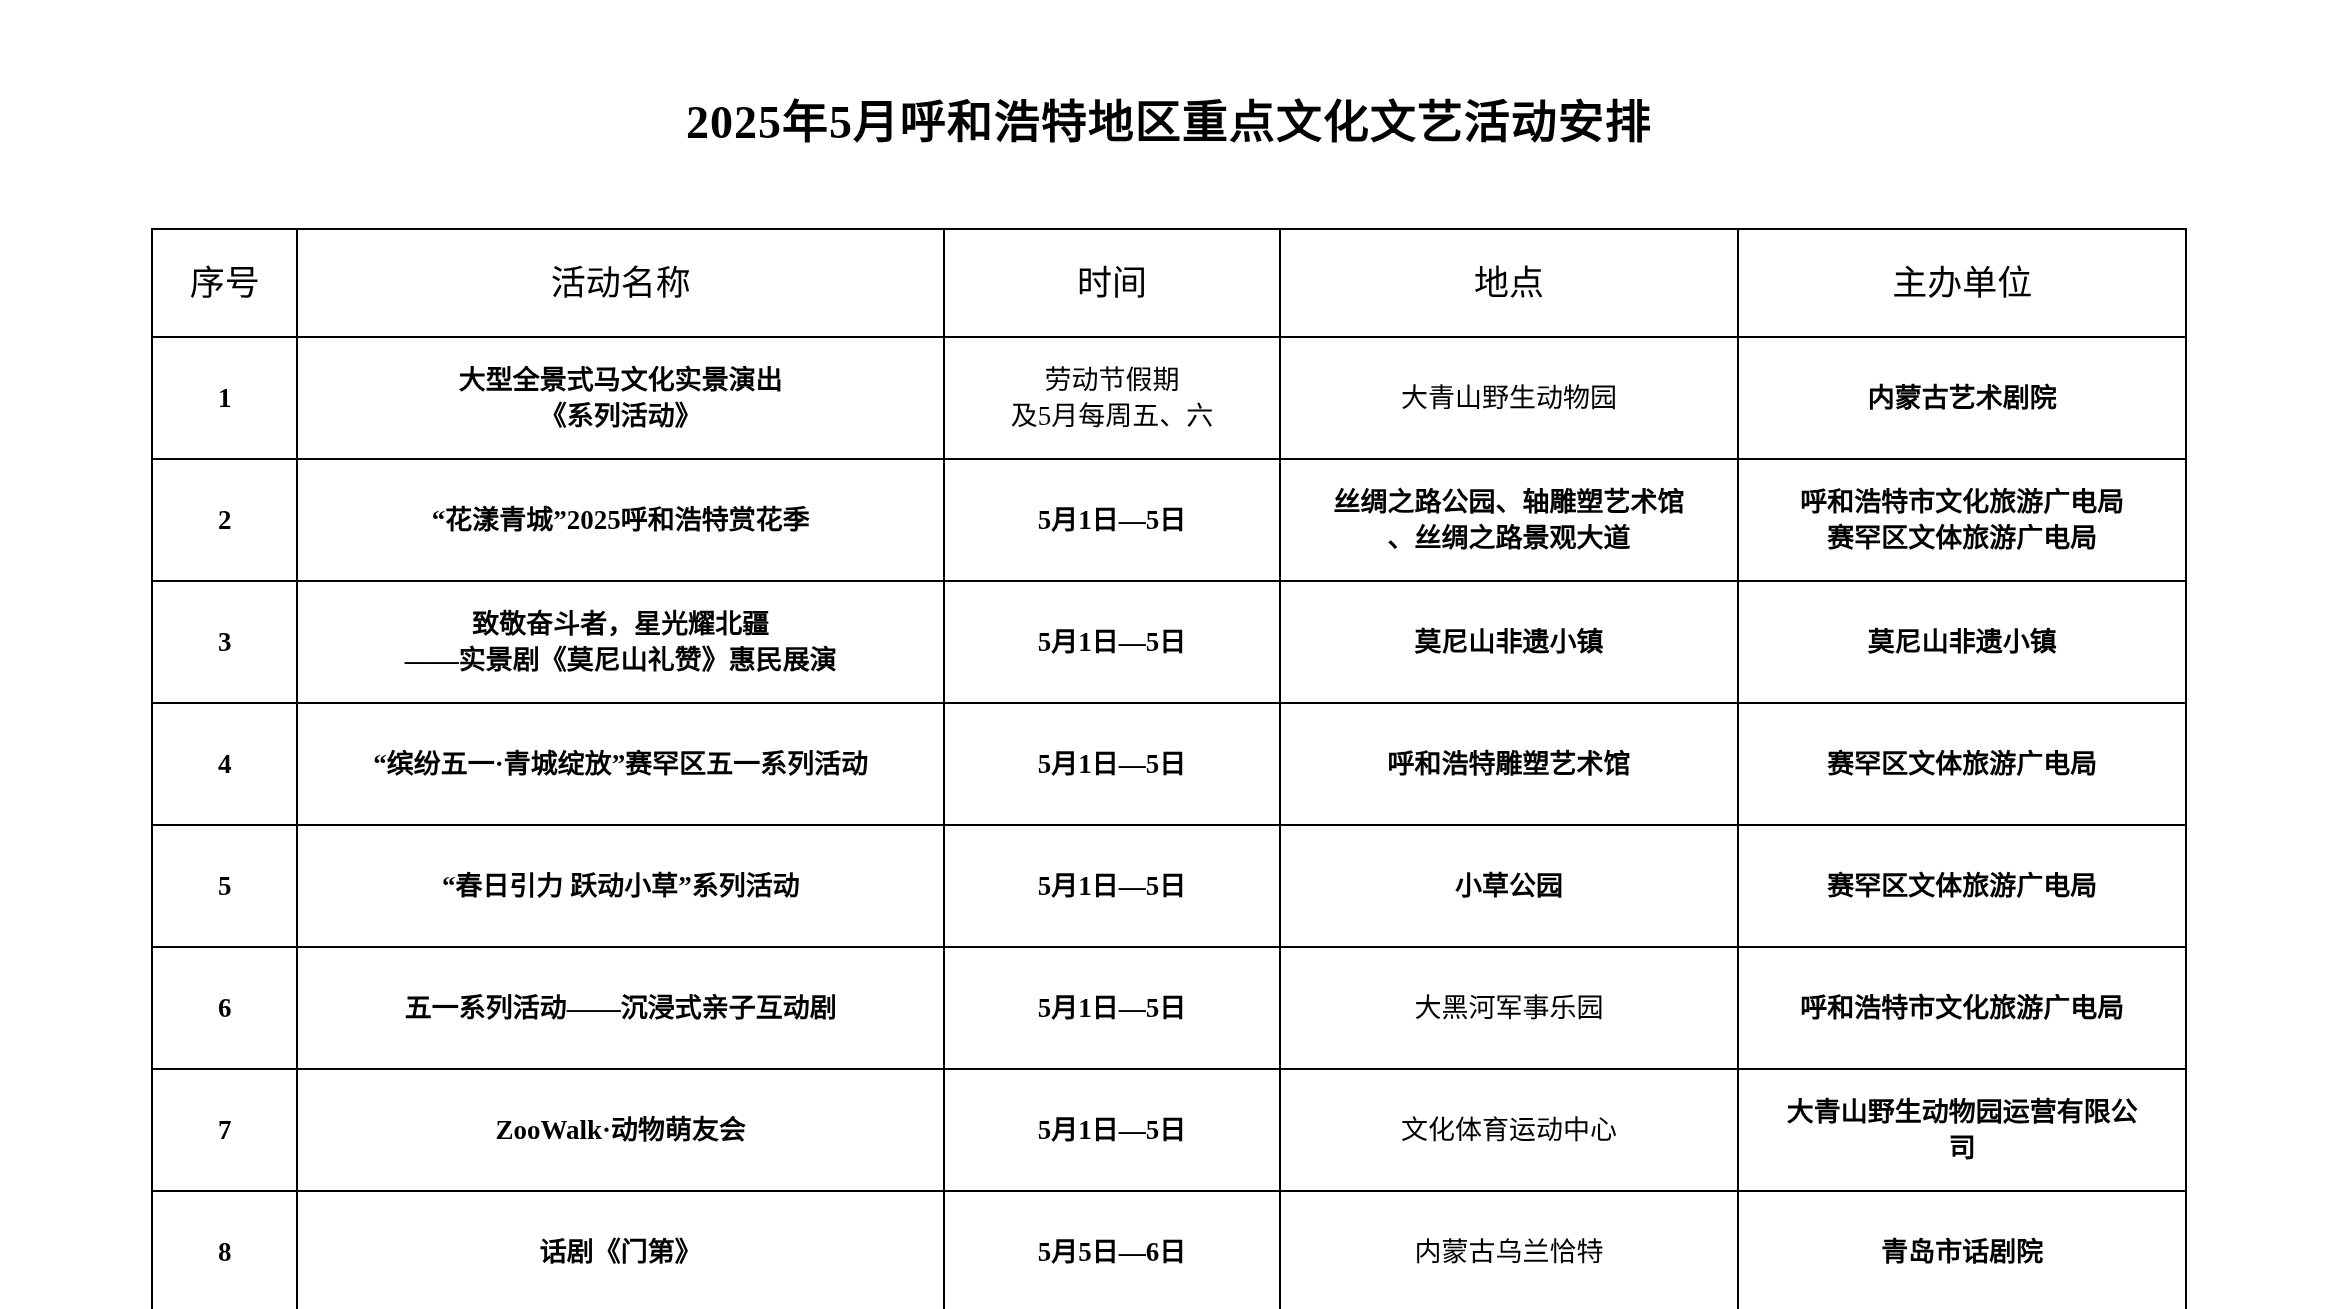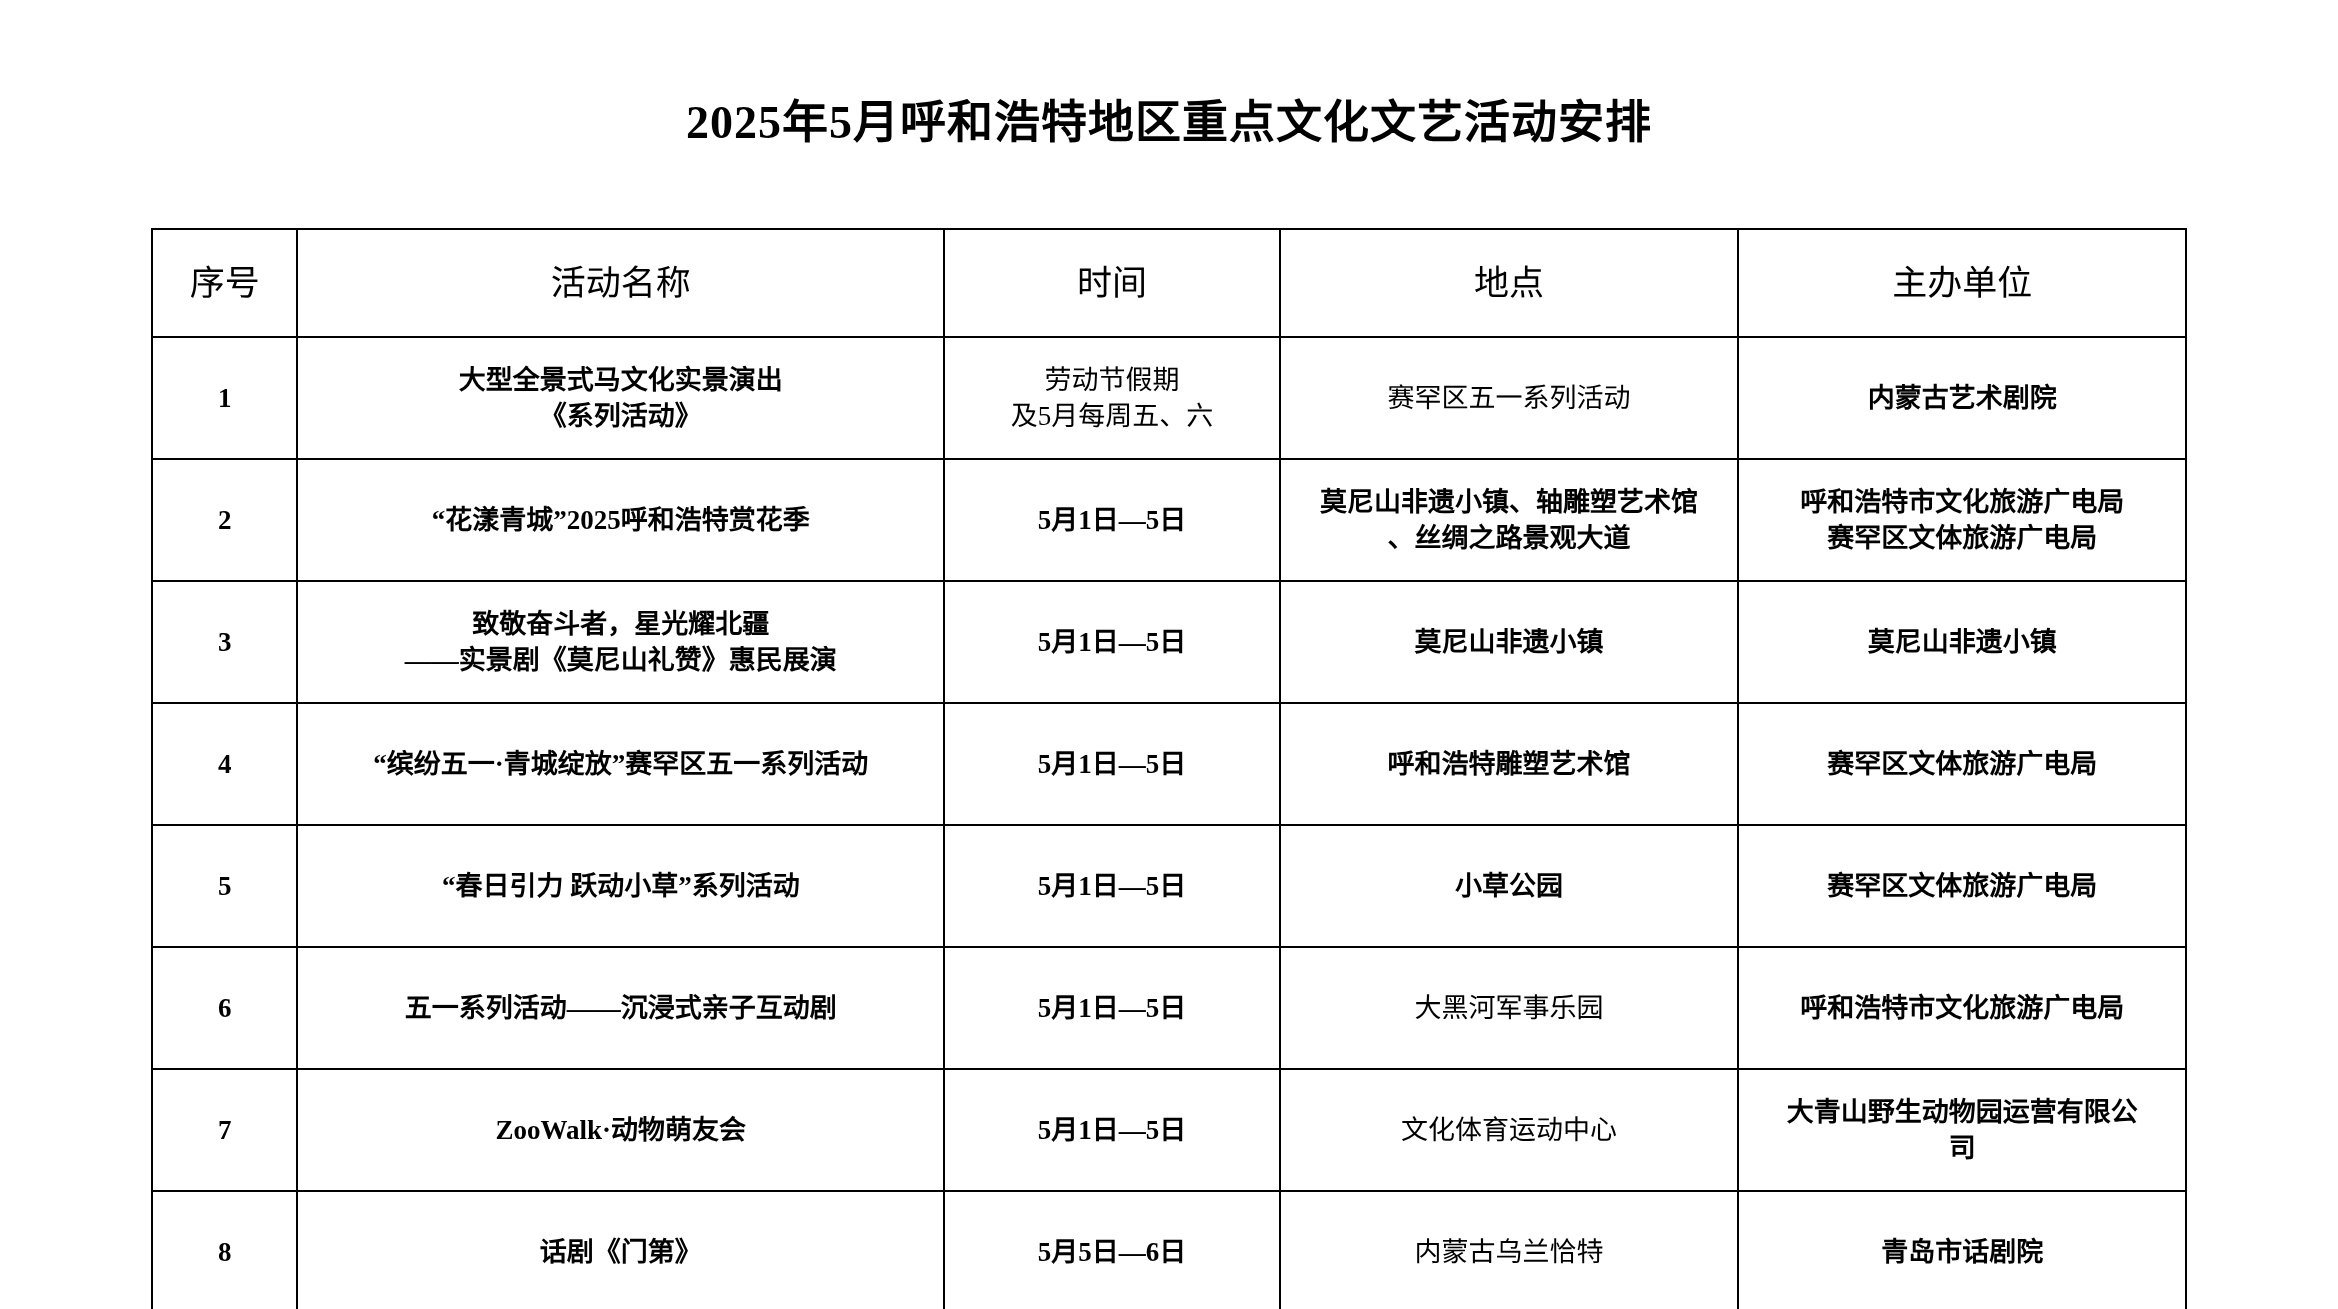--- a/index.html
+++ b/index.html
@@ -108,37 +108,37 @@
           <td class="cell-no">1</td>
           <td class="cell-name regular">
             <span class="line">大型全景式马文化实景演出</span>
             <span class="line">《系列活动》</span>
           </td>
           <td class="cell-time regular">
             <span class="line">劳动节假期</span>
             <span class="line">及5月每周五、六</span>
           </td>
           <td class="cell-place regular">
-            <span class="line">赛罕区五一系列活动</span>
+            <span class="line">大青山野生动物园</span>
           </td>
           <td class="cell-org regular">
             <span class="line">内蒙古艺术剧院</span>
           </td>
         </tr>
 
         <tr>
           <td class="cell-no">2</td>
           <td class="cell-name">
             <span class="line">“花漾青城”2025呼和浩特赏花季</span>
           </td>
           <td class="cell-time">
             <span class="line">5月1日—5日</span>
           </td>
           <td class="cell-place">
-            <span class="line">莫尼山非遗小镇、轴雕塑艺术馆</span>
+            <span class="line">丝绸之路公园、轴雕塑艺术馆</span>
             <span class="line">、丝绸之路景观大道</span>
           </td>
           <td class="cell-org">
             <span class="line">呼和浩特市文化旅游广电局</span>
             <span class="line">赛罕区文体旅游广电局</span>
           </td>
         </tr>
 
         <tr>
           <td class="cell-no">3</td>

